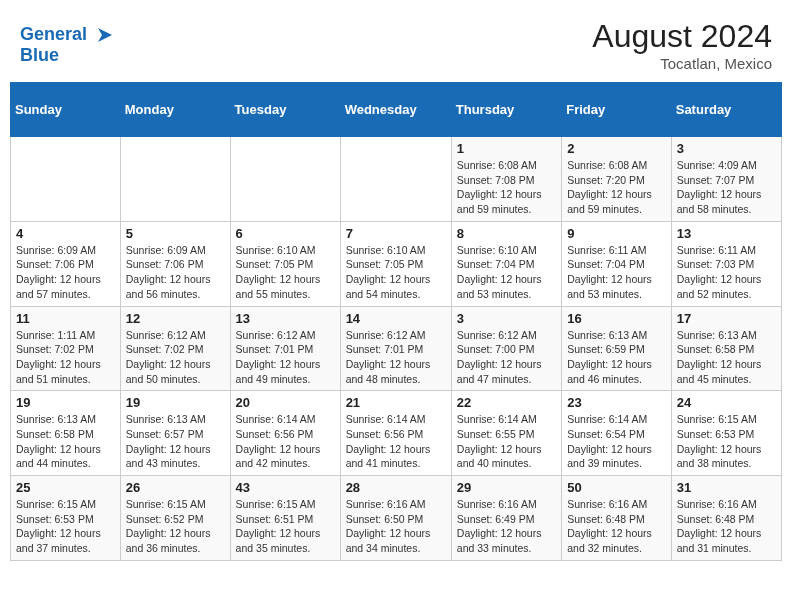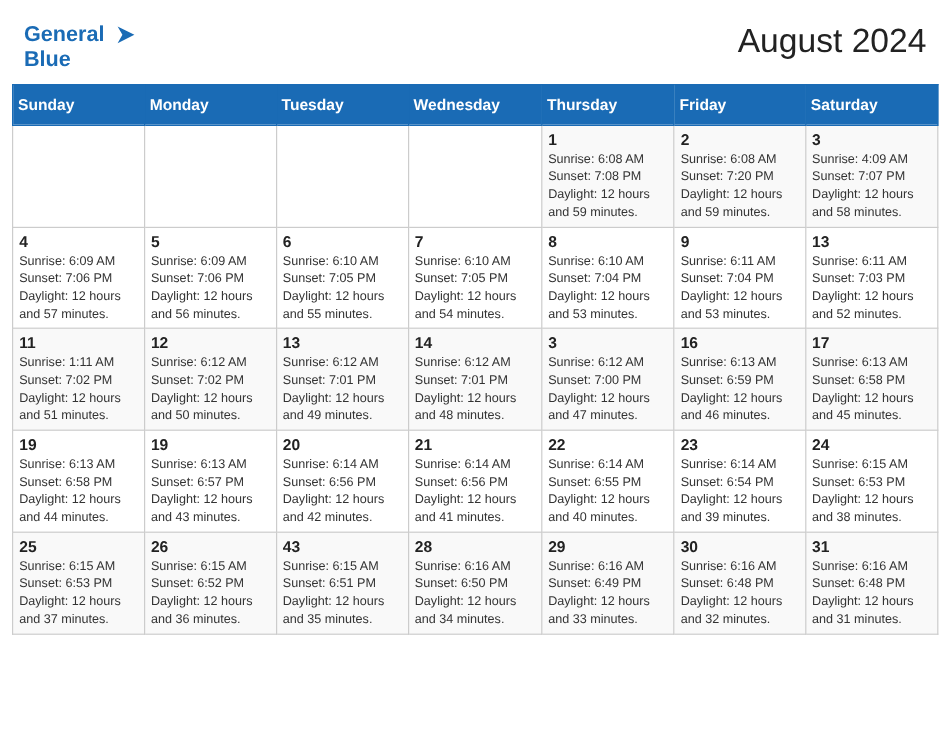--- a/index.html
+++ b/index.html
@@ -6,21 +6,21 @@
     body {
       font-family: Arial, sans-serif;
       background: #fff;
       width: 792px;
       min-height: 612px;
       padding: 10px;
     }
     .header {
       display: flex;
       justify-content: space-between;
-      align-items: flex-start;
+      align-items: center;
       padding: 8px 10px 4px 10px;
     }
     .logo {
       display: flex;
       align-items: center;
     }
     .logo-text {
       font-size: 18px;
       font-weight: bold;
       color: #333;
@@ -31,38 +31,38 @@
     }
     .logo-arrow {
       width: 22px;
       height: 22px;
       margin-left: 2px;
     }
     .title-block {
       text-align: right;
     }
     .month-year {
-      font-size: 28px;
+      font-size: 32px;
       font-weight: normal;
       color: #222;
     }
     .location {
       font-size: 15px;
       color: #555;
     }
     .calendar {
       width: 100%;
       border-collapse: collapse;
       margin-top: 6px;
       font-size: 11px;
     }
     .calendar thead tr th {
       background-color: #1a6bb5;
       color: #fff;
-      padding: 9px 4px;
+      padding: 19px 4px;
       text-align: left;
       font-size: 13px;
       font-weight: bold;
       border: 1px solid #1a6bb5;
     }
     .calendar tbody tr td {
       border: 1px solid #ccc;
       vertical-align: top;
       padding: 4px 5px;
       width: 113px;
@@ -98,20 +98,21 @@
         <svg class="logo-arrow" viewBox="0 0 22 22" style="display:inline-block;vertical-align:middle;">
           <polygon points="4,4 18,11 4,18 8,11" fill="#1a6bb5"></polygon>
         </svg>
         <br>
         <span>Blue</span>
       </div>
     </div>
   </div>
   <div class="title-block">
     <div class="month-year">August 2024</div>
+    <div class="location">Tocatlan, Mexico</div>
   </div>
 </div>
 
 <table class="calendar">
   <thead>
     <tr>
     <th>Sunday</th>
         <th>Monday</th>
         <th>Tuesday</th>
         <th>Wednesday</th>
@@ -331,21 +332,21 @@
 and 34 minutes.</div>
         </td>
         <td>
           <div class="day-num">29</div>
           <div class="day-info">Sunrise: 6:16 AM
 Sunset: 6:49 PM
 Daylight: 12 hours
 and 33 minutes.</div>
         </td>
         <td>
-          <div class="day-num">30</div>
+          <div class="day-num">50</div>
           <div class="day-info">Sunrise: 6:16 AM
 Sunset: 6:48 PM
 Daylight: 12 hours
 and 32 minutes.</div>
         </td>
         <td>
           <div class="day-num">31</div>
           <div class="day-info">Sunrise: 6:16 AM
 Sunset: 6:48 PM
 Daylight: 12 hours

